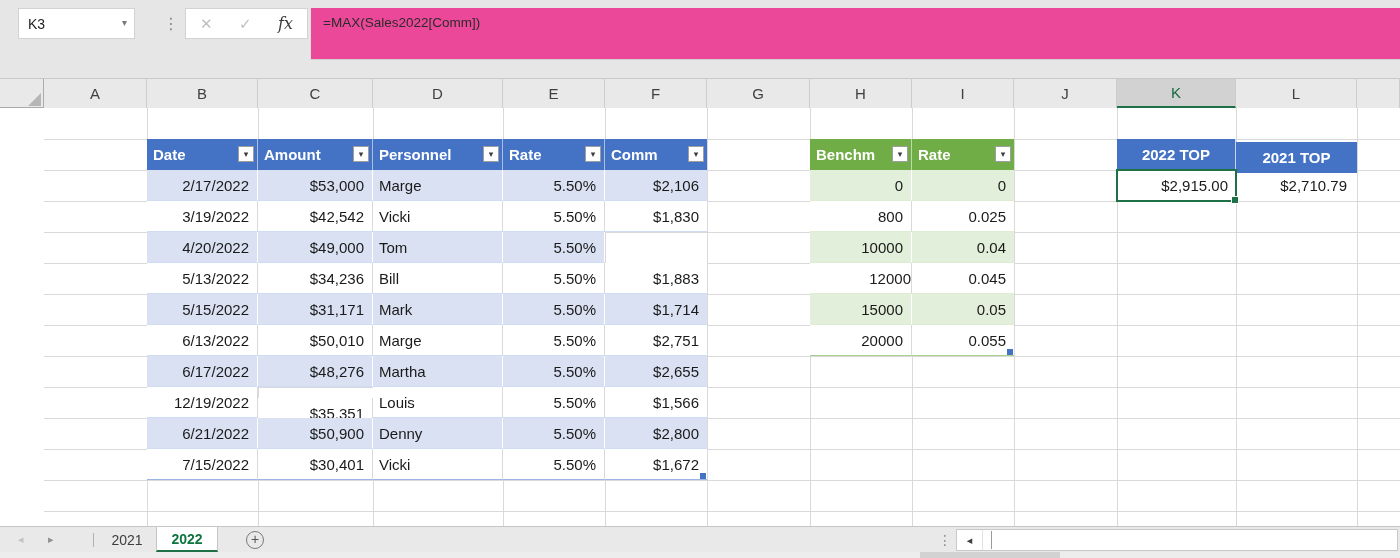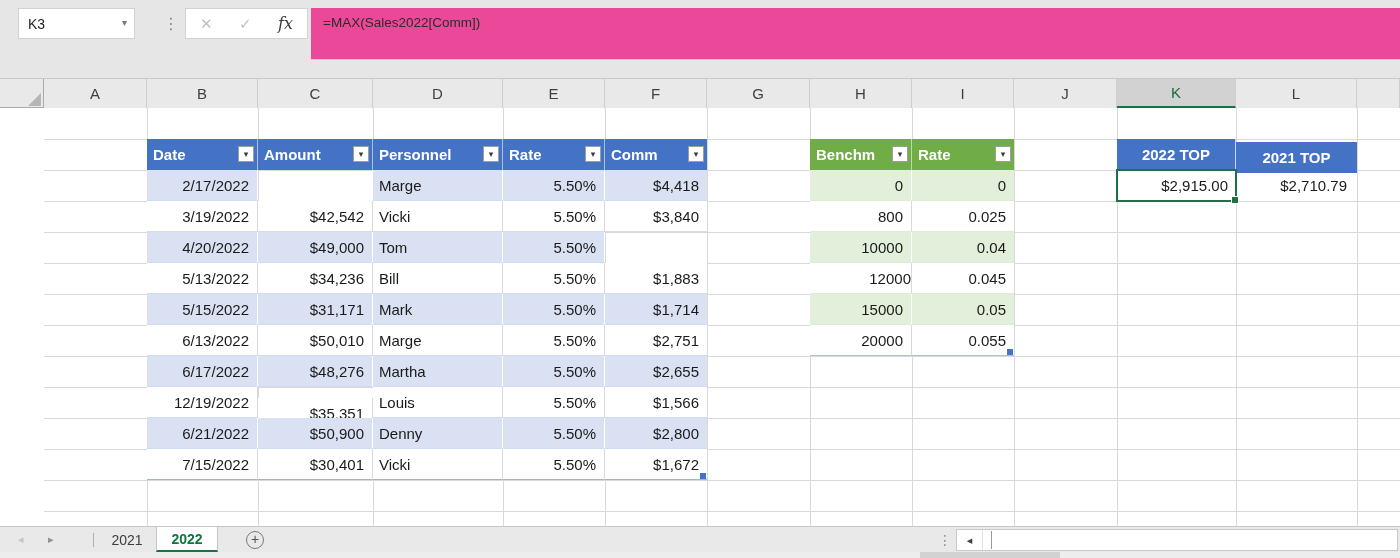--- a/index.html
+++ b/index.html
@@ -174,28 +174,29 @@
       </div>
       <div class="th" style="left: 503px; top: 31px; width: 102px; background: rgb(68, 114, 196); border-right: 1px solid rgba(255, 255, 255, 0.55);">
         <span class="lbl">Rate</span>
         <div class="filter">▾</div>
       </div>
       <div class="th" style="left: 605px; top: 31px; width: 102px; background: rgb(68, 114, 196);">
         <span class="lbl">Comm</span>
         <div class="filter">▾</div>
       </div>
       <div class="td" style="left: 147px; top: 62px; width: 111px; background: rgb(217, 225, 242); border-bottom: 1px solid rgb(207, 220, 243); border-right: 1px solid rgb(255, 255, 255); justify-content: flex-end; padding-right: 8px;">2/17/2022</div>
+      <div class="td" style="left: 258px; top: 62px; width: 115px; background: rgb(217, 225, 242); border-bottom: 1px solid rgb(207, 220, 243); border-right: 1px solid rgb(255, 255, 255); justify-content: flex-end; padding-right: 8px;">$53,000</div>
       <div class="td" style="left: 373px; top: 62px; width: 130px; background: rgb(217, 225, 242); border-bottom: 1px solid rgb(207, 220, 243); border-right: 1px solid rgb(255, 255, 255); padding-left: 6px;">Marge</div>
       <div class="td" style="left: 503px; top: 62px; width: 102px; background: rgb(217, 225, 242); border-bottom: 1px solid rgb(207, 220, 243); border-right: 1px solid rgb(255, 255, 255); justify-content: flex-end; padding-right: 8px;">5.50%</div>
-      <div class="td" style="left: 605px; top: 62px; width: 102px; background: rgb(217, 225, 242); border-bottom: 1px solid rgb(207, 220, 243); justify-content: flex-end; padding-right: 8px;">$4,418</div>
+      <div class="td" style="left: 605px; top: 62px; width: 102px; background: rgb(217, 225, 242); border-bottom: 1px solid rgb(207, 220, 243); justify-content: flex-end; padding-right: 8px;">$2,106</div>
       <div class="td" style="left: 147px; top: 93px; width: 111px; background: rgb(255, 255, 255); border-bottom: 1px solid rgb(207, 220, 243); border-right: 1px solid rgb(217, 217, 217); justify-content: flex-end; padding-right: 8px;">3/19/2022</div>
       <div class="td" style="left: 258px; top: 93px; width: 115px; background: rgb(255, 255, 255); border-bottom: 1px solid rgb(207, 220, 243); border-right: 1px solid rgb(217, 217, 217); justify-content: flex-end; padding-right: 8px;">$42,542</div>
       <div class="td" style="left: 373px; top: 93px; width: 130px; background: rgb(255, 255, 255); border-bottom: 1px solid rgb(207, 220, 243); border-right: 1px solid rgb(217, 217, 217); padding-left: 6px;">Vicki</div>
       <div class="td" style="left: 503px; top: 93px; width: 102px; background: rgb(255, 255, 255); border-bottom: 1px solid rgb(207, 220, 243); border-right: 1px solid rgb(217, 217, 217); justify-content: flex-end; padding-right: 8px;">5.50%</div>
-      <div class="td" style="left: 605px; top: 93px; width: 102px; background: rgb(255, 255, 255); border-bottom: 1px solid rgb(207, 220, 243); justify-content: flex-end; padding-right: 8px;">$3,840</div>
+      <div class="td" style="left: 605px; top: 93px; width: 102px; background: rgb(255, 255, 255); border-bottom: 1px solid rgb(207, 220, 243); justify-content: flex-end; padding-right: 8px;">$1,830</div>
       <div class="td" style="left: 147px; top: 124px; width: 111px; background: rgb(217, 225, 242); border-bottom: 1px solid rgb(207, 220, 243); border-right: 1px solid rgb(255, 255, 255); justify-content: flex-end; padding-right: 8px;">4/20/2022</div>
       <div class="td" style="left: 258px; top: 124px; width: 115px; background: rgb(217, 225, 242); border-bottom: 1px solid rgb(207, 220, 243); border-right: 1px solid rgb(255, 255, 255); justify-content: flex-end; padding-right: 8px;">$49,000</div>
       <div class="td" style="left: 373px; top: 124px; width: 130px; background: rgb(217, 225, 242); border-bottom: 1px solid rgb(207, 220, 243); border-right: 1px solid rgb(255, 255, 255); padding-left: 6px;">Tom</div>
       <div class="td" style="left: 503px; top: 124px; width: 102px; background: rgb(217, 225, 242); border-bottom: 1px solid rgb(207, 220, 243); border-right: 1px solid rgb(255, 255, 255); justify-content: flex-end; padding-right: 8px;">5.50%</div>
       <div class="td" style="left: 147px; top: 155px; width: 111px; background: rgb(255, 255, 255); border-bottom: 1px solid rgb(207, 220, 243); border-right: 1px solid rgb(217, 217, 217); justify-content: flex-end; padding-right: 8px;">5/13/2022</div>
       <div class="td" style="left: 258px; top: 155px; width: 115px; background: rgb(255, 255, 255); border-bottom: 1px solid rgb(207, 220, 243); border-right: 1px solid rgb(217, 217, 217); justify-content: flex-end; padding-right: 8px;">$34,236</div>
       <div class="td" style="left: 373px; top: 155px; width: 130px; background: rgb(255, 255, 255); border-bottom: 1px solid rgb(207, 220, 243); border-right: 1px solid rgb(217, 217, 217); padding-left: 6px;">Bill</div>
       <div class="td" style="left: 503px; top: 155px; width: 102px; background: rgb(255, 255, 255); border-bottom: 1px solid rgb(207, 220, 243); border-right: 1px solid rgb(217, 217, 217); justify-content: flex-end; padding-right: 8px;">5.50%</div>
       <div class="td" style="left: 605px; top: 155px; width: 102px; background: rgb(255, 255, 255); border-bottom: 1px solid rgb(207, 220, 243); justify-content: flex-end; padding-right: 8px;">$1,883</div>
       <div class="td" style="left: 147px; top: 186px; width: 111px; background: rgb(217, 225, 242); border-bottom: 1px solid rgb(207, 220, 243); border-right: 1px solid rgb(255, 255, 255); justify-content: flex-end; padding-right: 8px;">5/15/2022</div>

